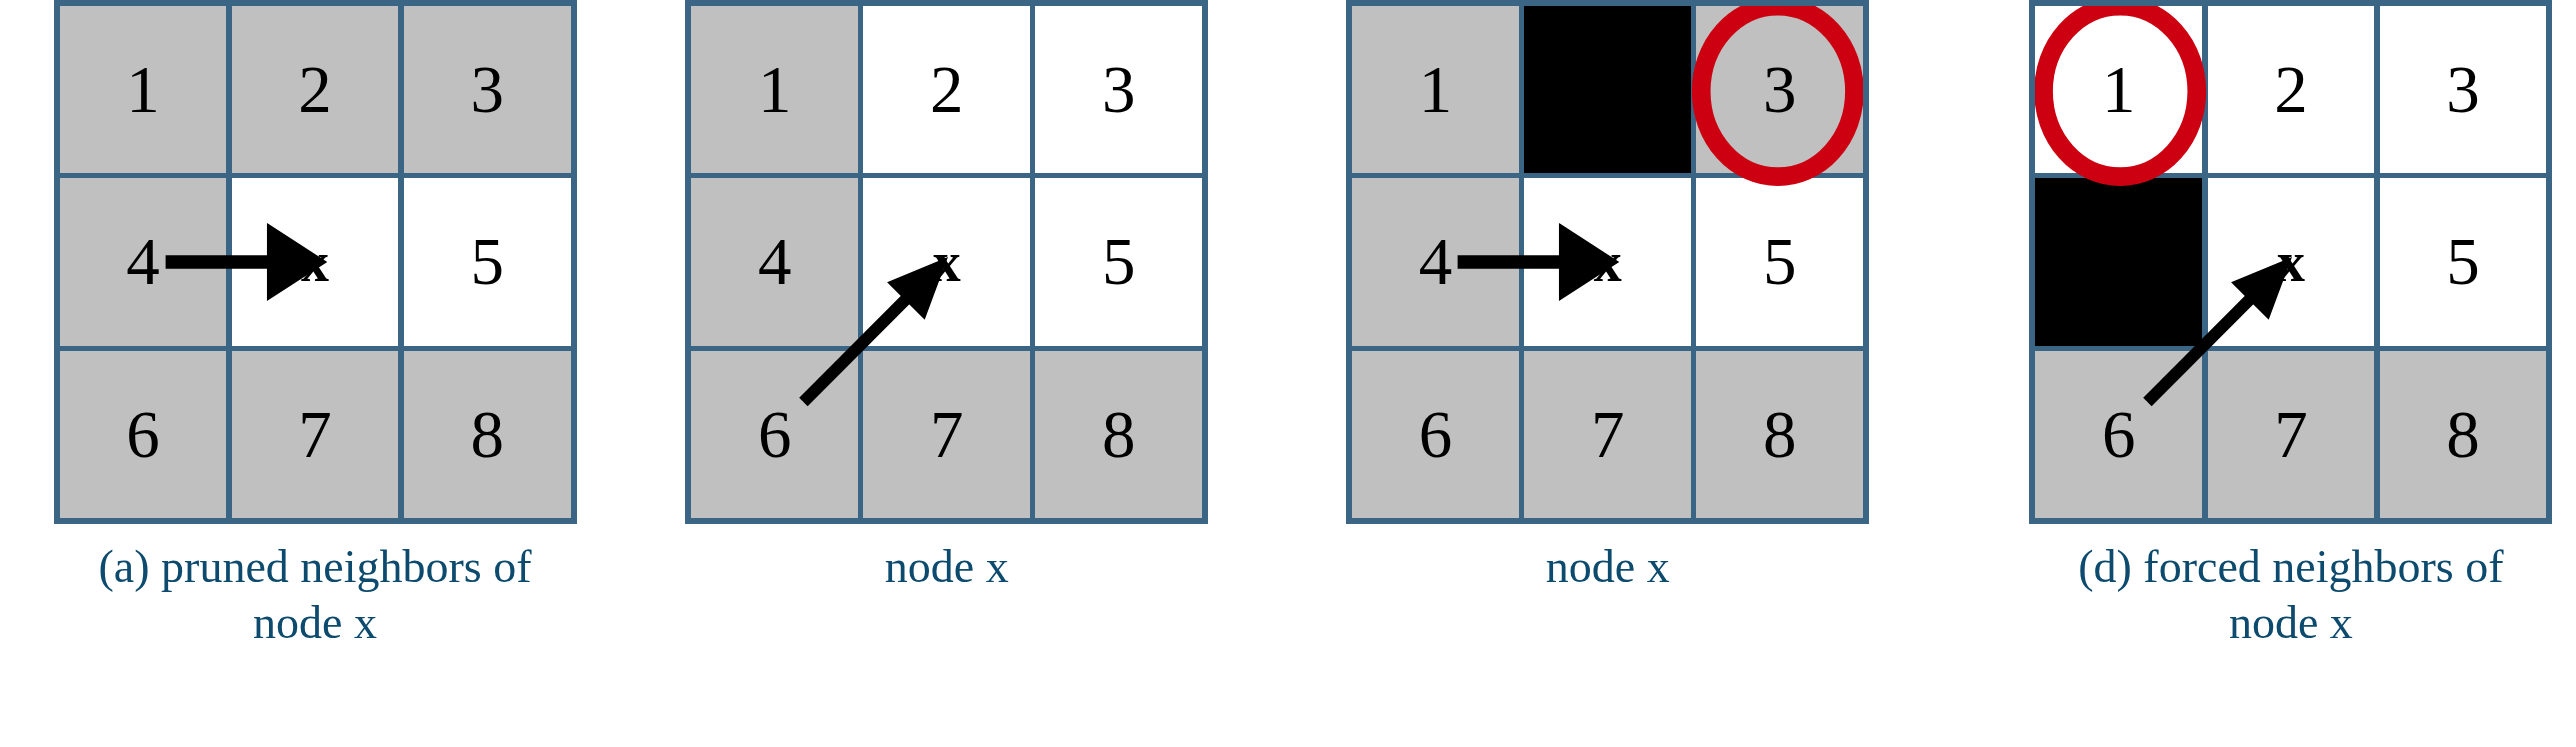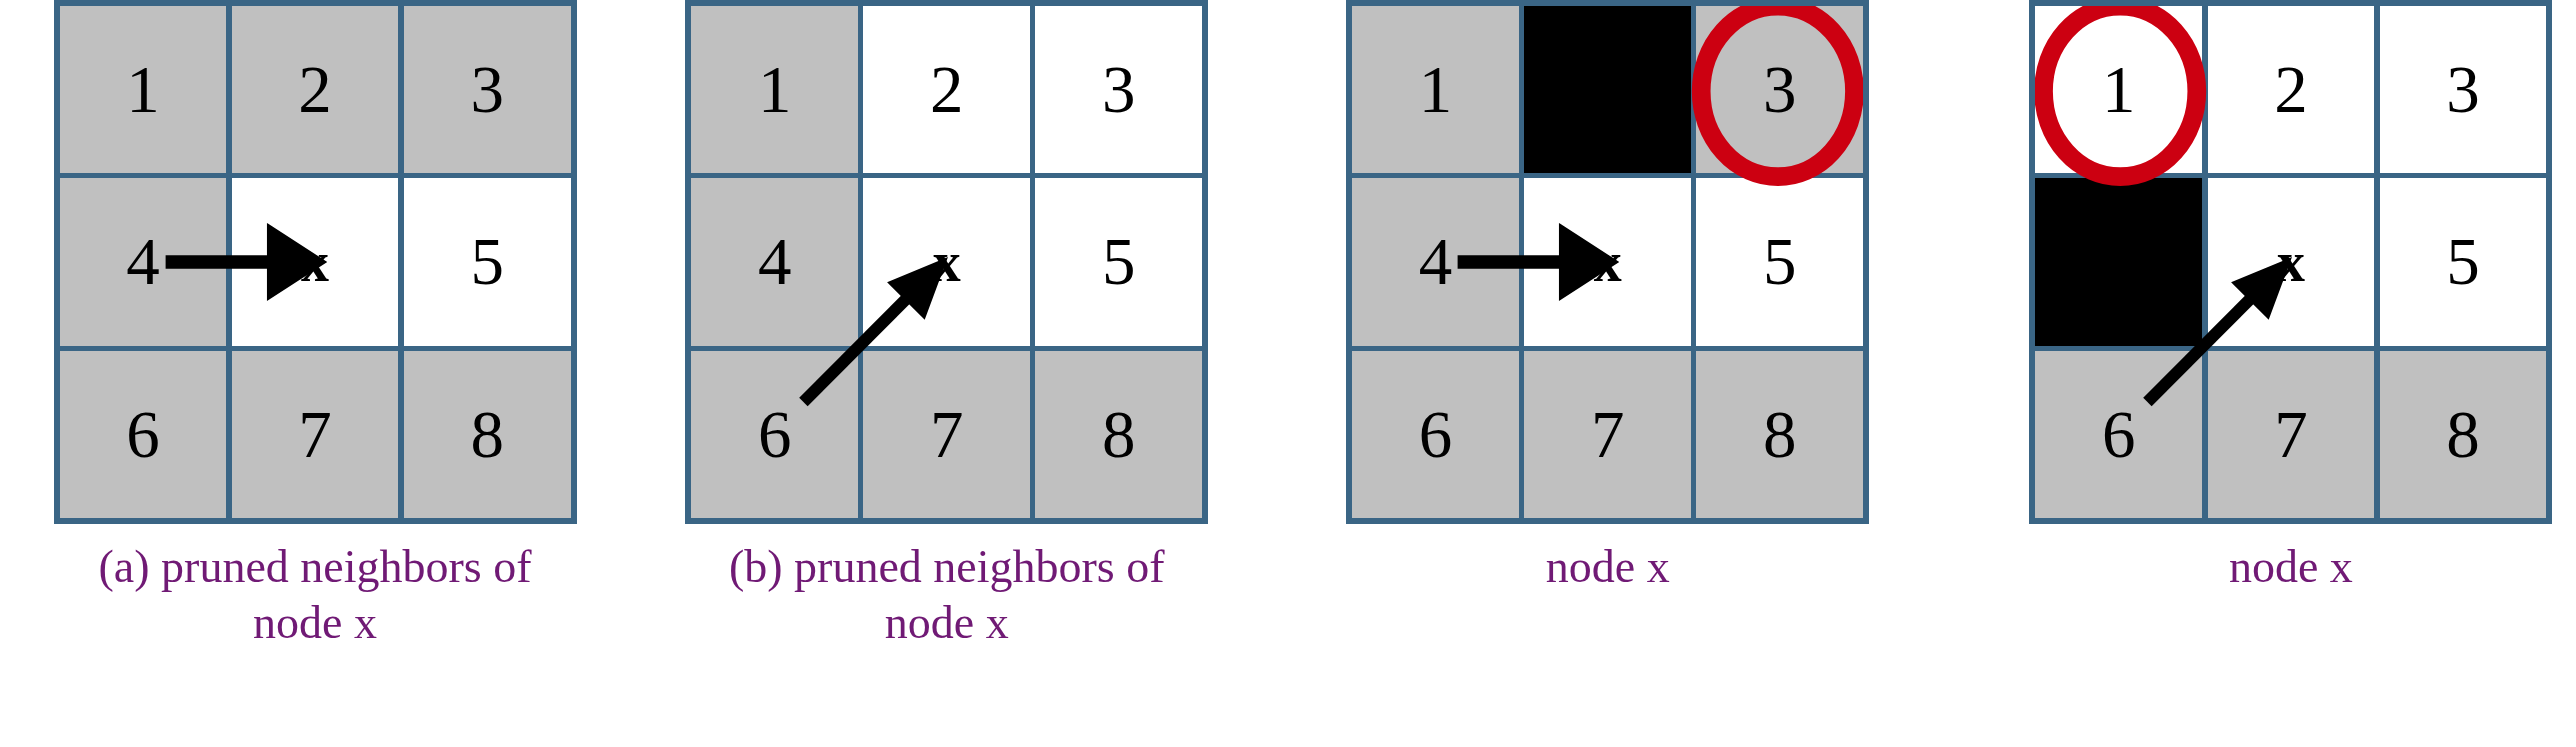--- a/index.html
+++ b/index.html
@@ -86,21 +86,21 @@
   }
   .overlay svg { display: block; width: 100%; height: 100%; }
 
   
   .caption {
     margin-top: 15.2px;
     width: 100%;
     text-align: center;
     font-size: 46px;
     line-height: 1.22;
-    color: #701a75;
+    color: #0c4a6e;
     font-family: "Liberation Serif", "DejaVu Serif", serif;
   }
   .caption .line { display: block; }
 </style>
 </head>
 <body>
 
 <div id="figure">
     <div class="panel p-a">
       <div class="grid-wrap">
@@ -183,21 +183,20 @@
           <svg viewBox="0 0 300 300" preserveAspectRatio="none">
             <defs></defs>
             <g fill="#000000" stroke="#000000">
               <line x1="66" y1="232" x2="131" y2="167" stroke-width="7" stroke-linecap="butt"></line>
               <polygon points="150,148 116,162 137,183"></polygon>
             </g>
           </svg>
         </div>
       </div>
       <div class="caption">
-        <span class="line">(b) pruned neighbors of</span>
         <span class="line">node x</span>
       </div>
     </div>
     <div class="panel p-c">
       <div class="grid-wrap">
         <div class="grid">
           <div class="cell gray">
             <span class="cell-label">1</span>
           </div>
           <div class="cell black">
@@ -284,17 +283,18 @@
             </g>
           </svg>
         </div>
         <div class="overlay">
           <svg viewBox="0 0 300 300" preserveAspectRatio="none">
             <ellipse cx="50" cy="50" rx="45" ry="50" fill="none" stroke="#cc0011" stroke-width="11"></ellipse>
           </svg>
         </div>
       </div>
       <div class="caption">
+        <span class="line">(d) forced neighbors of</span>
         <span class="line">node x</span>
       </div>
     </div>
   </div>
 
 
 </body></html>

